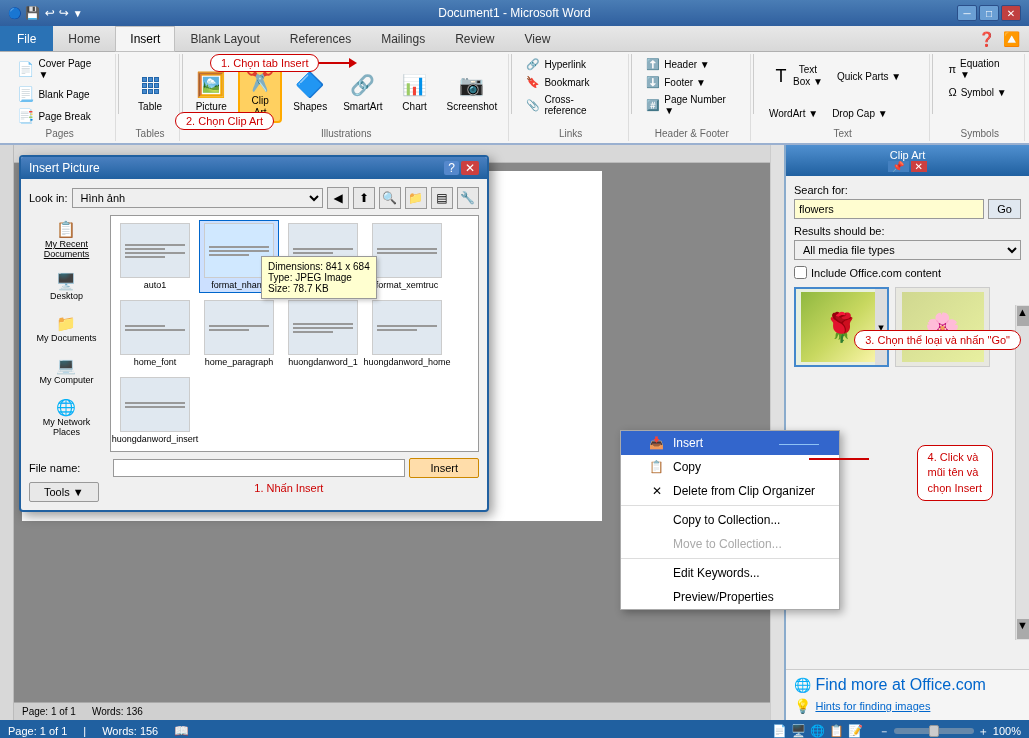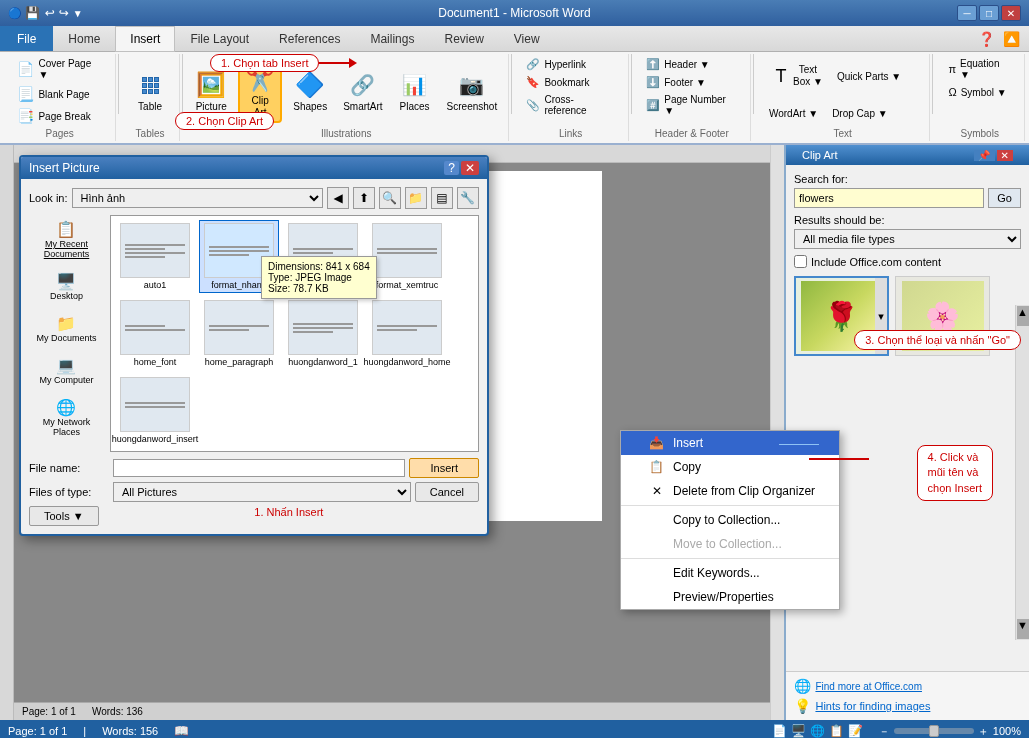--- a/index.html
+++ b/index.html
@@ -92,21 +92,21 @@
     <button class="title-btn">─</button>
     <button class="title-btn">□</button>
     <button class="title-btn close">✕</button>
   </div>
 </div>
 
 <div class="ribbon-tabs">
   <div class="ribbon-tab file">File</div>
   <div class="ribbon-tab">Home</div>
   <div class="ribbon-tab active" style="border-color:#c0c0c0;background:#f5f5f5;">Insert</div>
-  <div class="ribbon-tab">File Layout</div>
+  <div class="ribbon-tab">Blank Layout</div>
   <div class="ribbon-tab">References</div>
   <div class="ribbon-tab">Mailings</div>
   <div class="ribbon-tab">Review</div>
   <div class="ribbon-tab">View</div>
   <div style="flex:1;"></div>
   <div style="display:flex;align-items:center;padding:0 8px;gap:8px;">
     <span style="cursor:pointer;font-size:14px;">❓</span>
     <span style="cursor:pointer;font-size:14px;">🔼</span>
   </div>
 </div>
@@ -173,21 +173,21 @@
         <div class="rb-label">Shapes</div>
       </div>
 
       <div class="rb-btn">
         <div class="rb-icon" style="font-size:20px;">🔗</div>
         <div class="rb-label">SmartArt</div>
       </div>
 
       <div class="rb-btn">
         <div class="rb-icon" style="font-size:20px;">📊</div>
-        <div class="rb-label">Places</div>
+        <div class="rb-label">Chart</div>
       </div>
 
       <div class="rb-btn">
         <div class="rb-icon" style="font-size:20px;">📷</div>
         <div class="rb-label">Screenshot</div>
       </div>
     </div>
     <div class="ribbon-group-label">Illustrations</div>
   </div>
   <div class="ribbon-separator"></div>
@@ -435,45 +435,38 @@
             </div>
           </div>
         </div>
 
         <div style="margin-top:6px;">
           <div class="dialog-field-row">
             <span class="dialog-field-label">File name:</span>
             <input class="dialog-field-input" value="" style="">
             <button class="dialog-btn primary" style="background:#ffddaa;border-color:#cc8800;padding:3px 20px;">Insert</button>
           </div>
-          <div class="dialog-field-row">
-            <span class="dialog-field-label">Files of type:</span>
-            <select class="dialog-field-input">
-              <option>All Pictures</option>
-            </select>
-            <button class="dialog-btn">Cancel</button>
-          </div>
           <div style="display:flex;justify-content:space-between;">
             <button class="dialog-btn">Tools ▼</button>
             <span style="color:#cc0000;font-size:11px;text-align:center;flex:1;">1. Nhấn Insert</span>
           </div>
         </div>
       </div>
     </div>
 
     <div style="position:absolute;bottom:0;left:0;right:0;height:18px;background:#d0d0d0;border-top:1px solid #aaa;display:flex;align-items:center;padding:0 8px;gap:16px;">
       <span style="font-size:10px;">Page: 1 of 1</span>
       <span style="font-size:10px;">Words: 136</span>
     </div>
   </div>
 
   <div style="width:14px;background:#e0e0e0;border-left:1px solid #ccc;"></div>
 
   <div style="width:245px;background:#f0f0f0;border-left:2px solid #8aabcc;display:flex;flex-direction:column;height:100%;">
-    <div style="background:linear-gradient(180deg,#5090d0,#2060a0);color:white;padding:4px 16px;display:flex;justify-content:space-between;align-items:center;">
+    <div style="background:linear-gradient(180deg,#5090d0,#2060a0);color:white;padding:4px 16px;display:flex;justify-content:space-between;align-items:center;flex-direction:column;">
       <span>Clip Art</span>
       <div style="display:flex;gap:2px;">
         <span style="cursor:pointer;background:#4480c0;padding:0 4px;font-size:10px;">📌</span>
         <span style="cursor:pointer;background:#cc4040;padding:0 4px;font-size:10px;">✕</span>
       </div>
     </div>
     <div style="padding:8px;flex:1;">
       <div style="font-size:11px;margin-bottom:3px;">Search for:</div>
       <div style="display:flex;gap:4px;margin-bottom:6px;">
         <input type="text" style="flex: 1 1 0%; padding: 3px 4px; font-size: 11px; border: 1px solid rgb(153, 153, 153); background: rgb(255, 253, 208);" value="flowers">
@@ -512,21 +505,21 @@
       <div style="position:absolute;right:0;top:160px;bottom:80px;width:14px;background:#e0e0e0;border-left:1px solid #ccc;display:flex;flex-direction:column;">
         <div style="background:#aaa;width:12px;height:20px;margin:1px;">▲</div>
         <div style="flex:1;"></div>
         <div style="background:#aaa;width:12px;height:20px;margin:1px;">▼</div>
       </div>
     </div>
 
     <div style="border-top:1px solid #ccc;padding:6px 8px;background:#f5f5f5;">
       <div style="display:flex;align-items:center;gap:4px;margin-bottom:4px;cursor:pointer;">
         <span style="font-size:14px;">🌐</span>
-        <span style="font-size:10px;color:#0066cc;text-decoration:underline;">Find more at Office.com</span>
+        <span style="font-size:16px;color:#0066cc;">Find more at Office.com</span>
       </div>
       <div style="display:flex;align-items:center;gap:4px;cursor:pointer;">
         <span style="font-size:14px;">💡</span>
         <span style="font-size:11px;color:#0066cc;text-decoration:underline;">Hints for finding images</span>
       </div>
     </div>
   </div>
 
 </div>
 

